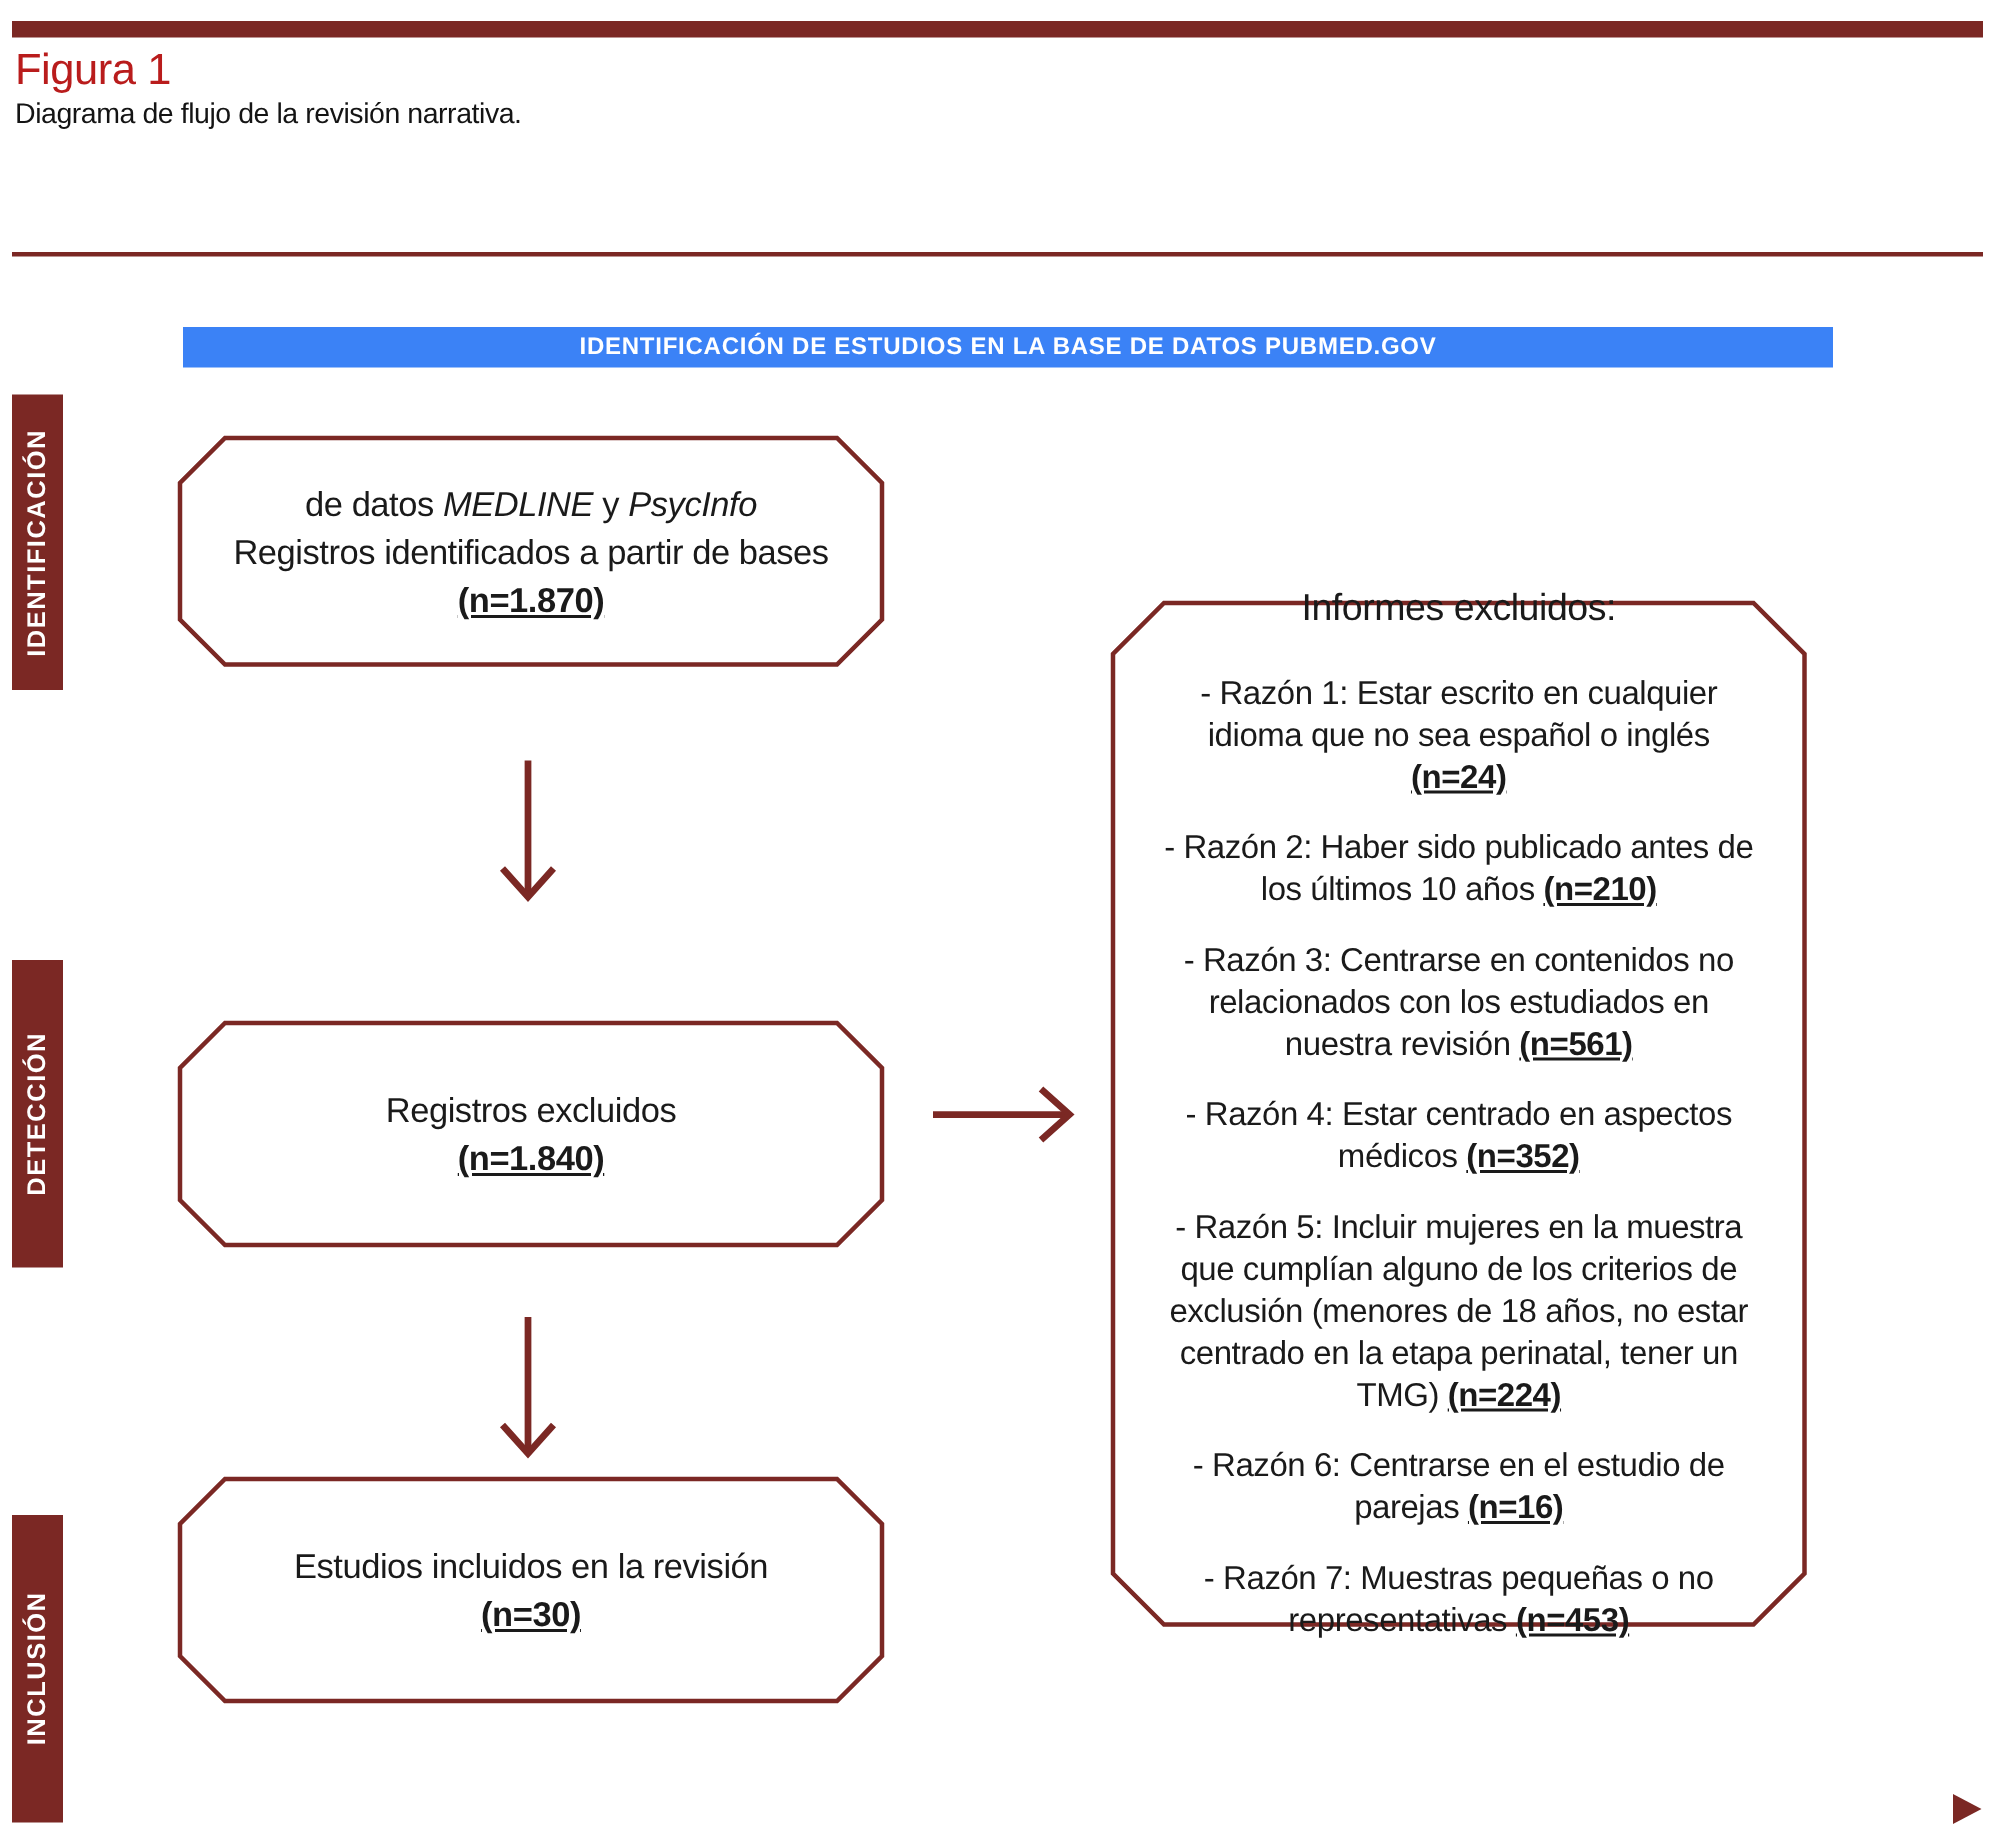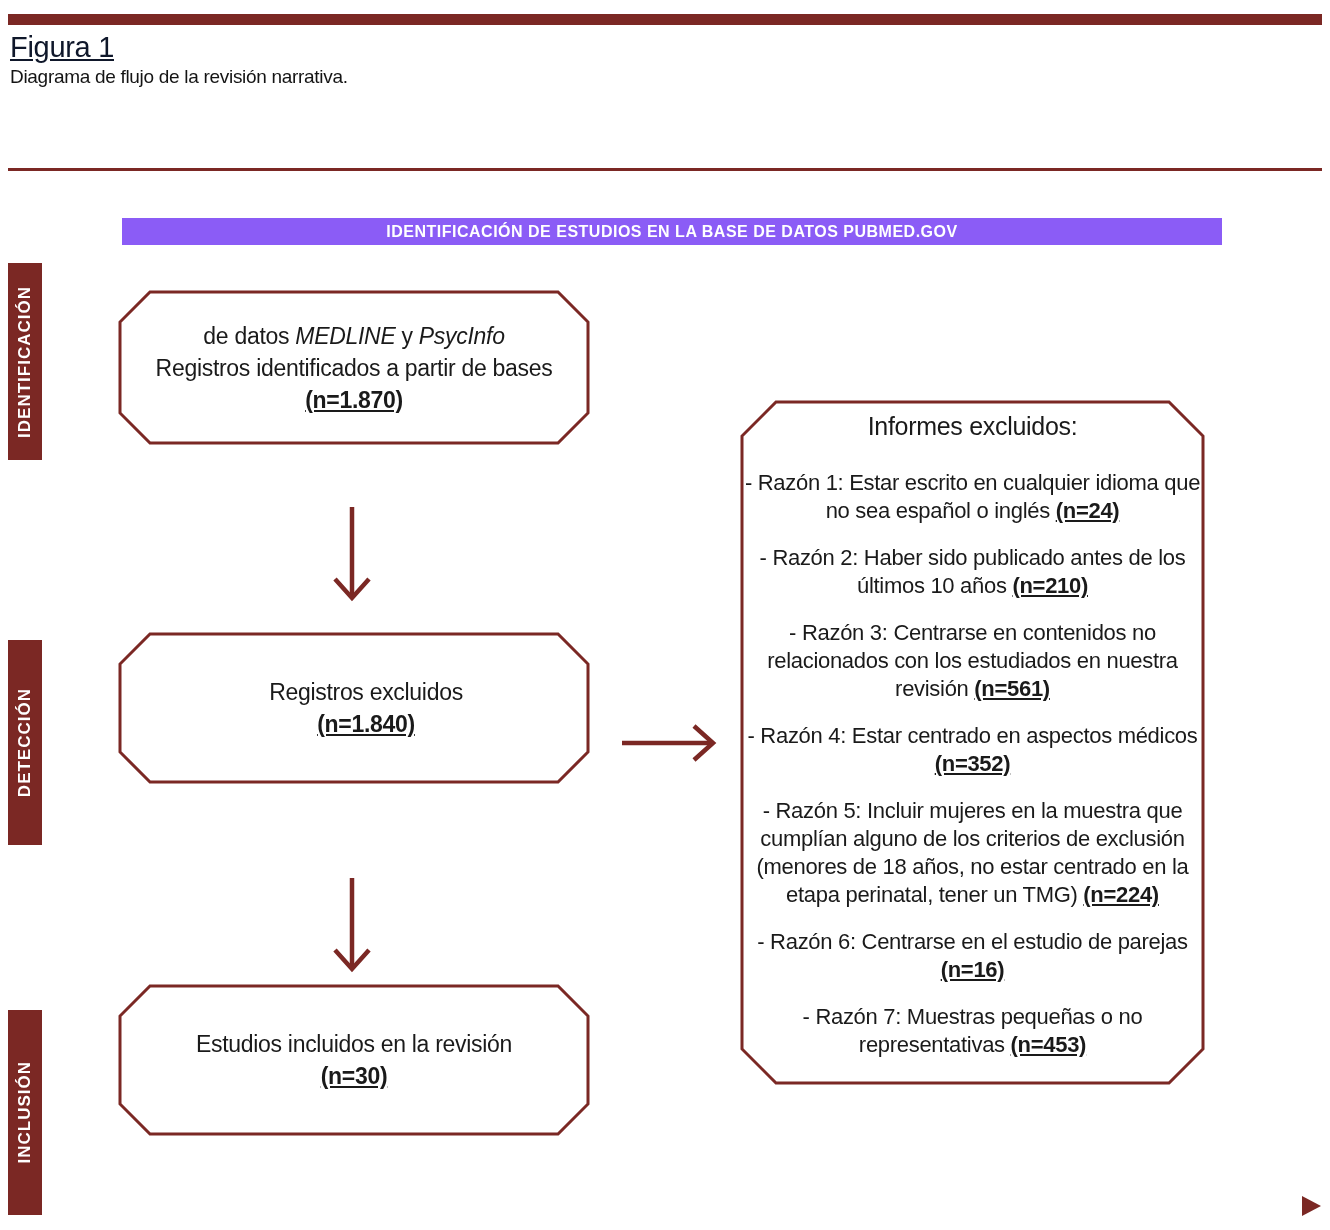--- a/index.html
+++ b/index.html
@@ -7,26 +7,26 @@
     width:1330px; height:1230px; position:relative; background:#ffffff;
     font-family:"Liberation Sans", sans-serif; color:#1a1a1a; overflow:hidden;
   }
   .abs { position:absolute; }
 
   
   .top-bar { left:8px; top:14px; width:1314px; height:11px; background:#7b2824; }
   .divider { left:8px; top:168px; width:1314px; height:3px; background:#7b2824; }
 
   
-  .fig-label { left:10px; top:31px; font-size:29px; font-weight:500; color:#0f172a; letter-spacing:-0.3px;text-decoration:underline; }
+  .fig-label { left:10px; top:31px; font-size:29px; font-weight:500; color:#b91c1c; letter-spacing:-0.3px; }
   .fig-caption { left:10px; top:66px; font-size:19px; font-weight:500; color:#141414; letter-spacing:-0.3px; }
 
   
   .banner {
-    left:122px; top:218px; width:1100px; height:27px; background:#8b5cf6;
+    left:122px; top:218px; width:1100px; height:27px; background:#3b82f6;
     display:flex; align-items:center; justify-content:center;
     color:#ffffff; font-size:16px; font-weight:700; letter-spacing:0.5px;
   }
 
   
   .stage-bar {
     left:8px; width:34px; background:#7b2824;
     display:flex; align-items:center; justify-content:center;
   }
   .stage-bar span {
@@ -39,26 +39,26 @@
 
   
   .flowbox { position:absolute; }
   .flowbox svg.shape { position:absolute; left:0; top:0; }
   .flowbox .content {
     position:absolute; inset:0; display:flex; flex-direction:column;
     align-items:center; justify-content:center; text-align:center;
     font-size:23px; line-height:32px; letter-spacing:-0.3px; padding:8px 14px; box-sizing:border-box;
   }
   .box-identified { left:118px; top:290px; width:472px; height:155px; }
-  .box-excluded   { left:118px; top:632px; width:472px; height:152px;padding-left:24px; }
+  .box-excluded   { left:118px; top:680px; width:472px; height:152px; }
   .box-included   { left:118px; top:984px; width:472px; height:152px; }
   .panel-exclusions { left:740px; top:400px; width:465px; height:685px; }
 
   .panel-exclusions .content {
-    justify-content:flex-end; gap:19px; padding:26px 4px; font-size:22px; line-height:28px;
+    justify-content:center; gap:19px; padding:26px 32px; font-size:22px; line-height:28px;
   }
   .panel-title { font-size:25px; margin:0 0 10px 0; }
   .reason { margin:0; }
   b.count, .count { font-weight:700;text-decoration:underline; }
   i.it { font-style:italic; }
 
   
   .arrow { position:absolute; }
   .arrow svg { display:block; overflow:visible; }
 

